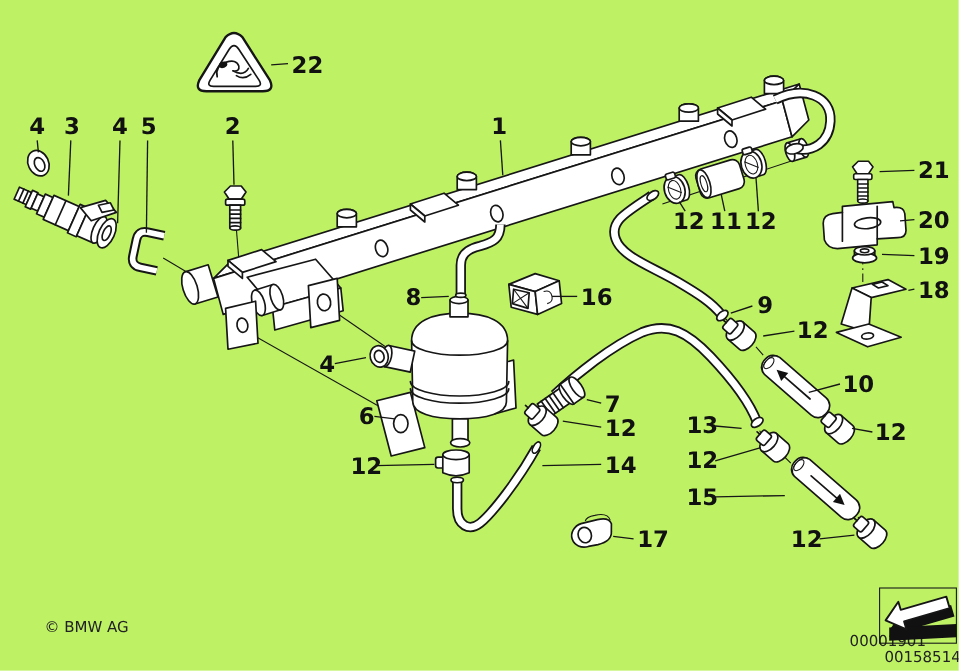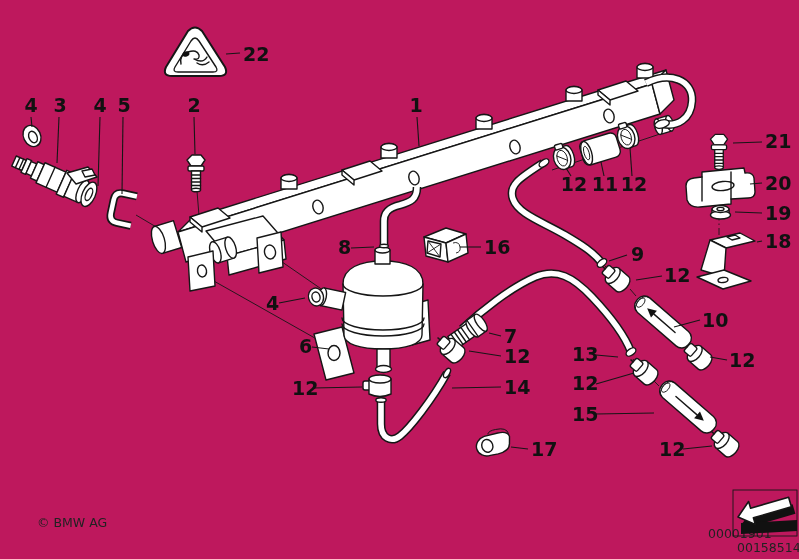--- a/index.html
+++ b/index.html
@@ -1,16 +1,16 @@
 <!DOCTYPE html>
 <html><head>
 <meta charset="utf-8">
 <style>
   html,body{margin:0;padding:0;background:#fff;}
-  #page{position:relative;width:799px;height:559px;background:#be185d;overflow:hidden;
+  #page{position:relative;width:799px;height:559px;background:#bef264;overflow:hidden;
         font-family:"DejaVu Sans","Liberation Sans",sans-serif;}
   svg{display:block;}
   .ln{fill:none;stroke:#161616;stroke-width:1.4;stroke-linejoin:round;stroke-linecap:round;}
   .w{fill:#ffffff;stroke:#161616;stroke-width:1.4;stroke-linejoin:round;}
   .thin{fill:none;stroke:#161616;stroke-width:0.9;}
   .ld{fill:none;stroke:#161616;stroke-width:1.1;}
   .ho{fill:none;stroke:#161616;stroke-width:8.6;stroke-linecap:butt;stroke-linejoin:round;}
   .hi{fill:none;stroke:#ffffff;stroke-width:5.6;stroke-linecap:butt;stroke-linejoin:round;}
   .ho2{fill:none;stroke:#161616;stroke-width:8;stroke-linecap:butt;}
   .hi2{fill:none;stroke:#ffffff;stroke-width:4.6;stroke-linecap:butt;}

